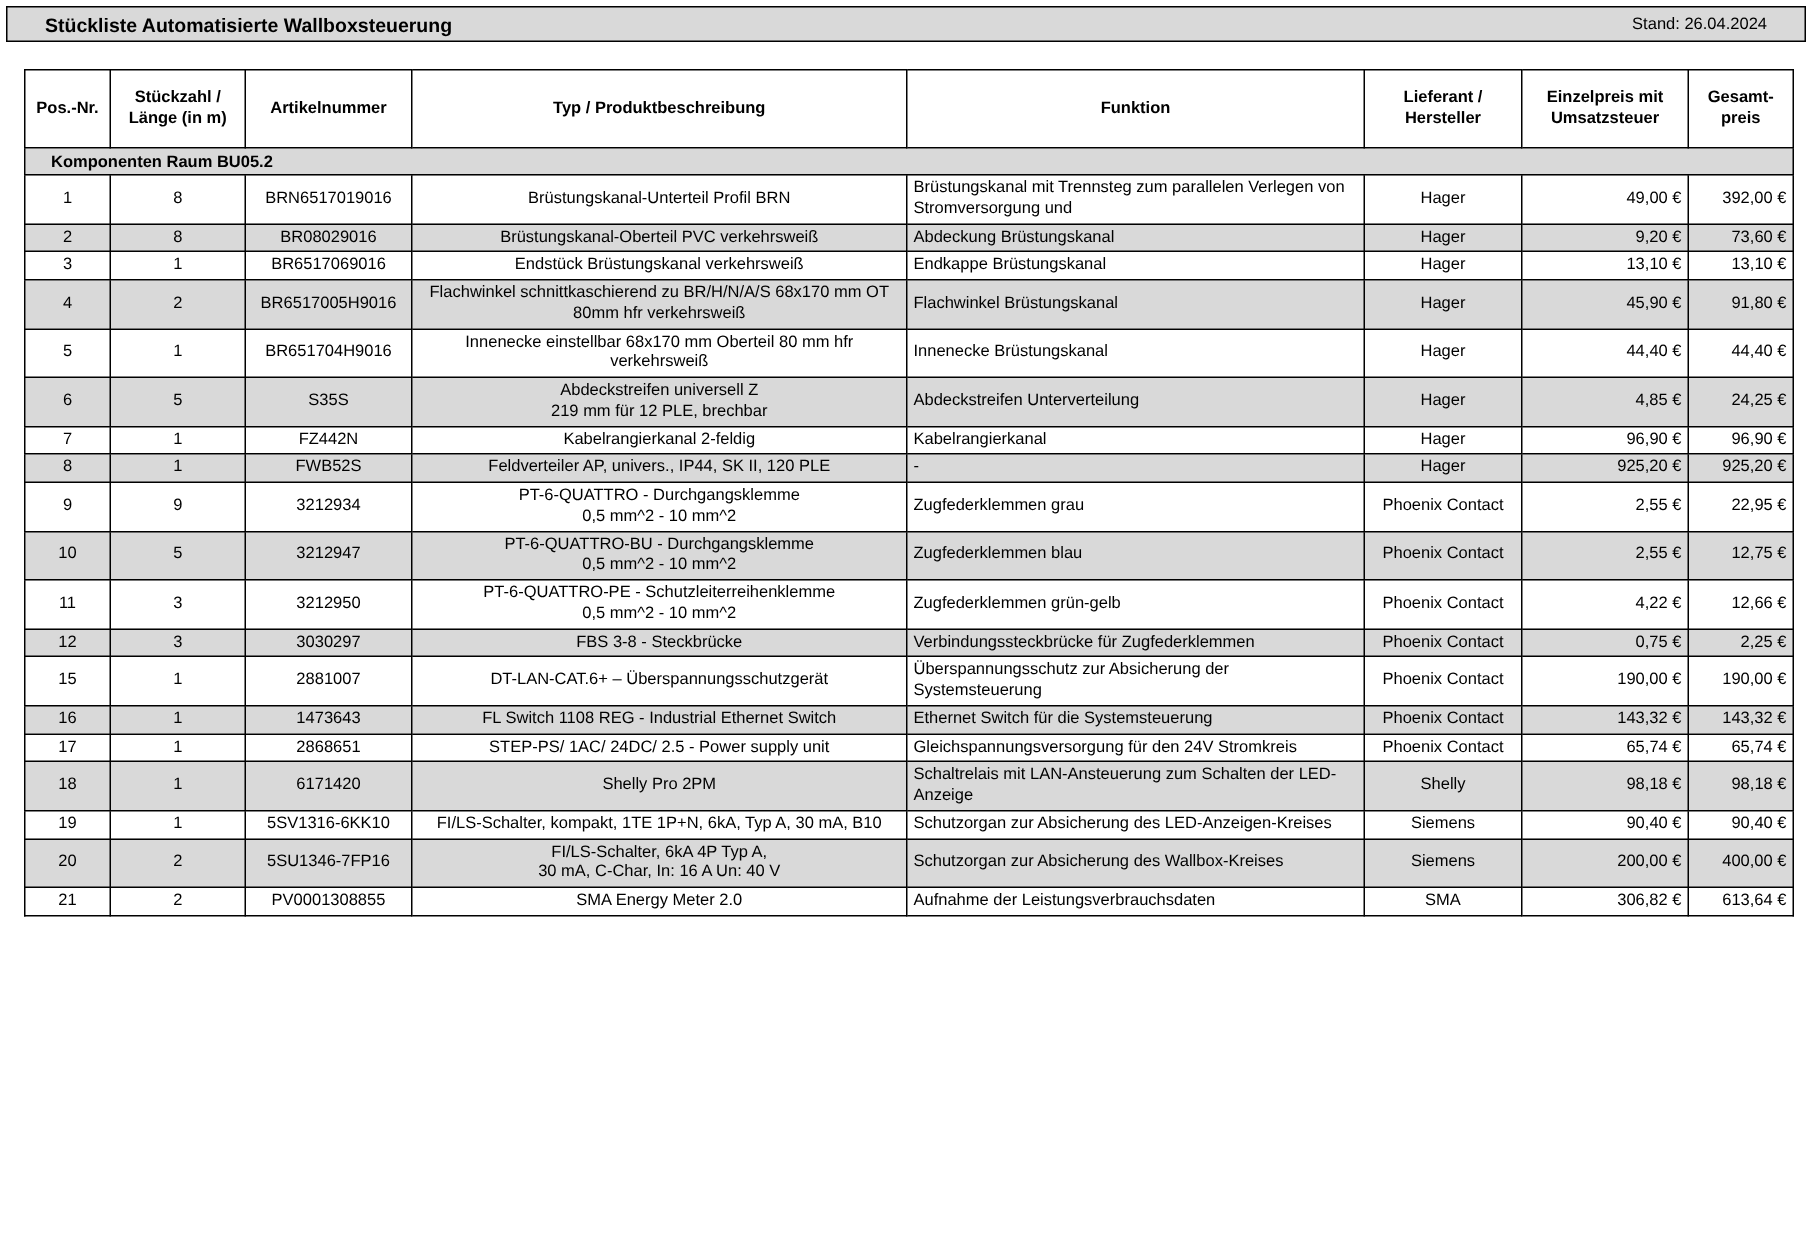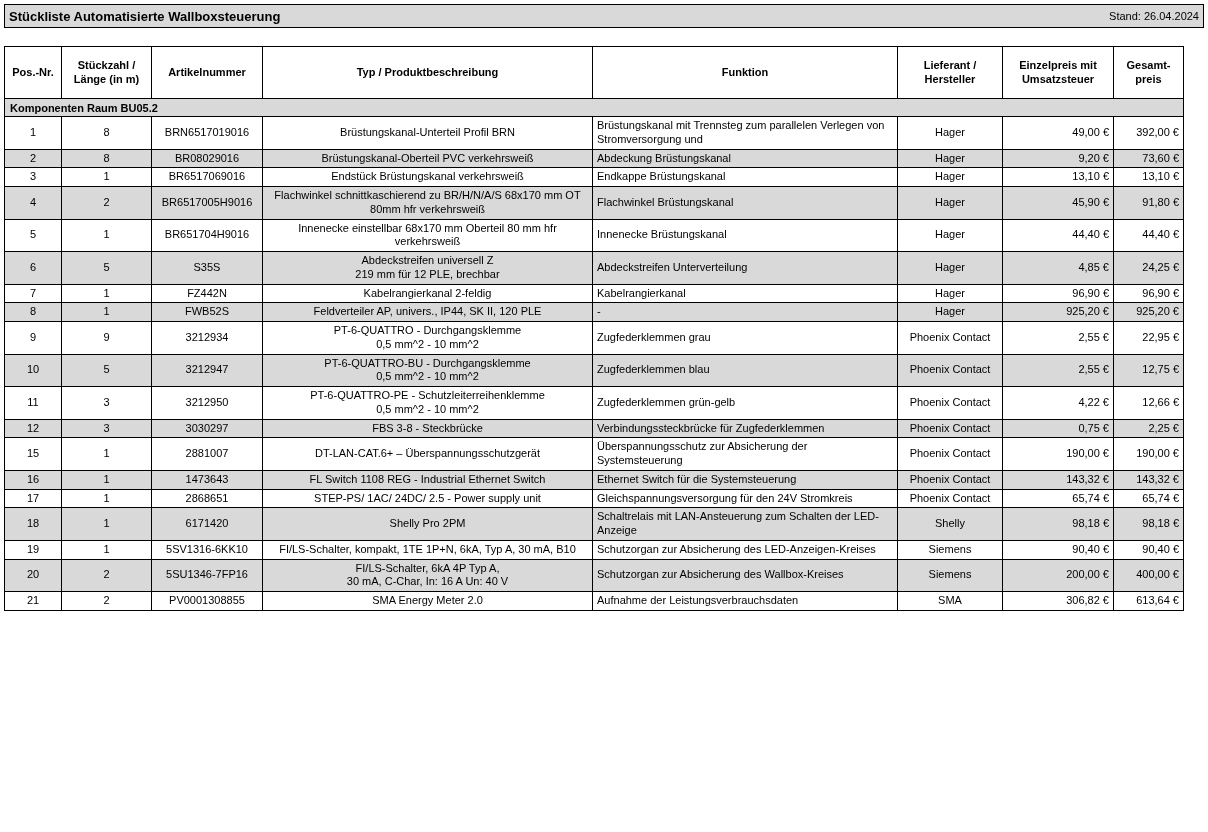--- a/index.html
+++ b/index.html
@@ -24,62 +24,62 @@
 
   
   .titlebar {
     display: flex;
     align-items: center;
     justify-content: space-between;
     border: 1px solid #000000;
     background: #d9d9d9;
     height: 24px;
     margin: 4px 4px 0 4px;
-    padding: 0 4px;
+    padding: 0 25px;
     box-sizing: border-box;
   }
   .titlebar .title {
     font-weight: bold;
     font-size: 13px;
   }
   .titlebar .stand {
     font-weight: normal;
     font-size: 11px;
   }
 
   .spacer {
     height: 18px;
   }
 
   table.bom {
     border-collapse: collapse;
     table-layout: fixed;
     width: 957px;
-    margin: 0 4px;
+    margin: 0 16px;
   }
   table.bom th, table.bom td {
     border: 1px solid #000000;
     padding: 2px 4px;
     vertical-align: middle;
     font-size: 11px;
     box-sizing: border-box;
   }
   thead th {
     background: #ffffff;
     font-weight: bold;
     text-align: center;
     height: 52px;
     line-height: 1.25;
   }
   tr.section td {
     background: #d9d9d9;
     font-weight: bold;
     text-align: left;
     height: 18px;
-    padding-left: 5px;
+    padding-left: 17px;
   }
   tr.alt td {
     background: #d9d9d9;
   }
   td.c { text-align: center; }
   td.l { text-align: left; }
   td.r { text-align: right; }
 
   
   col.pos   { width: 57px; }

